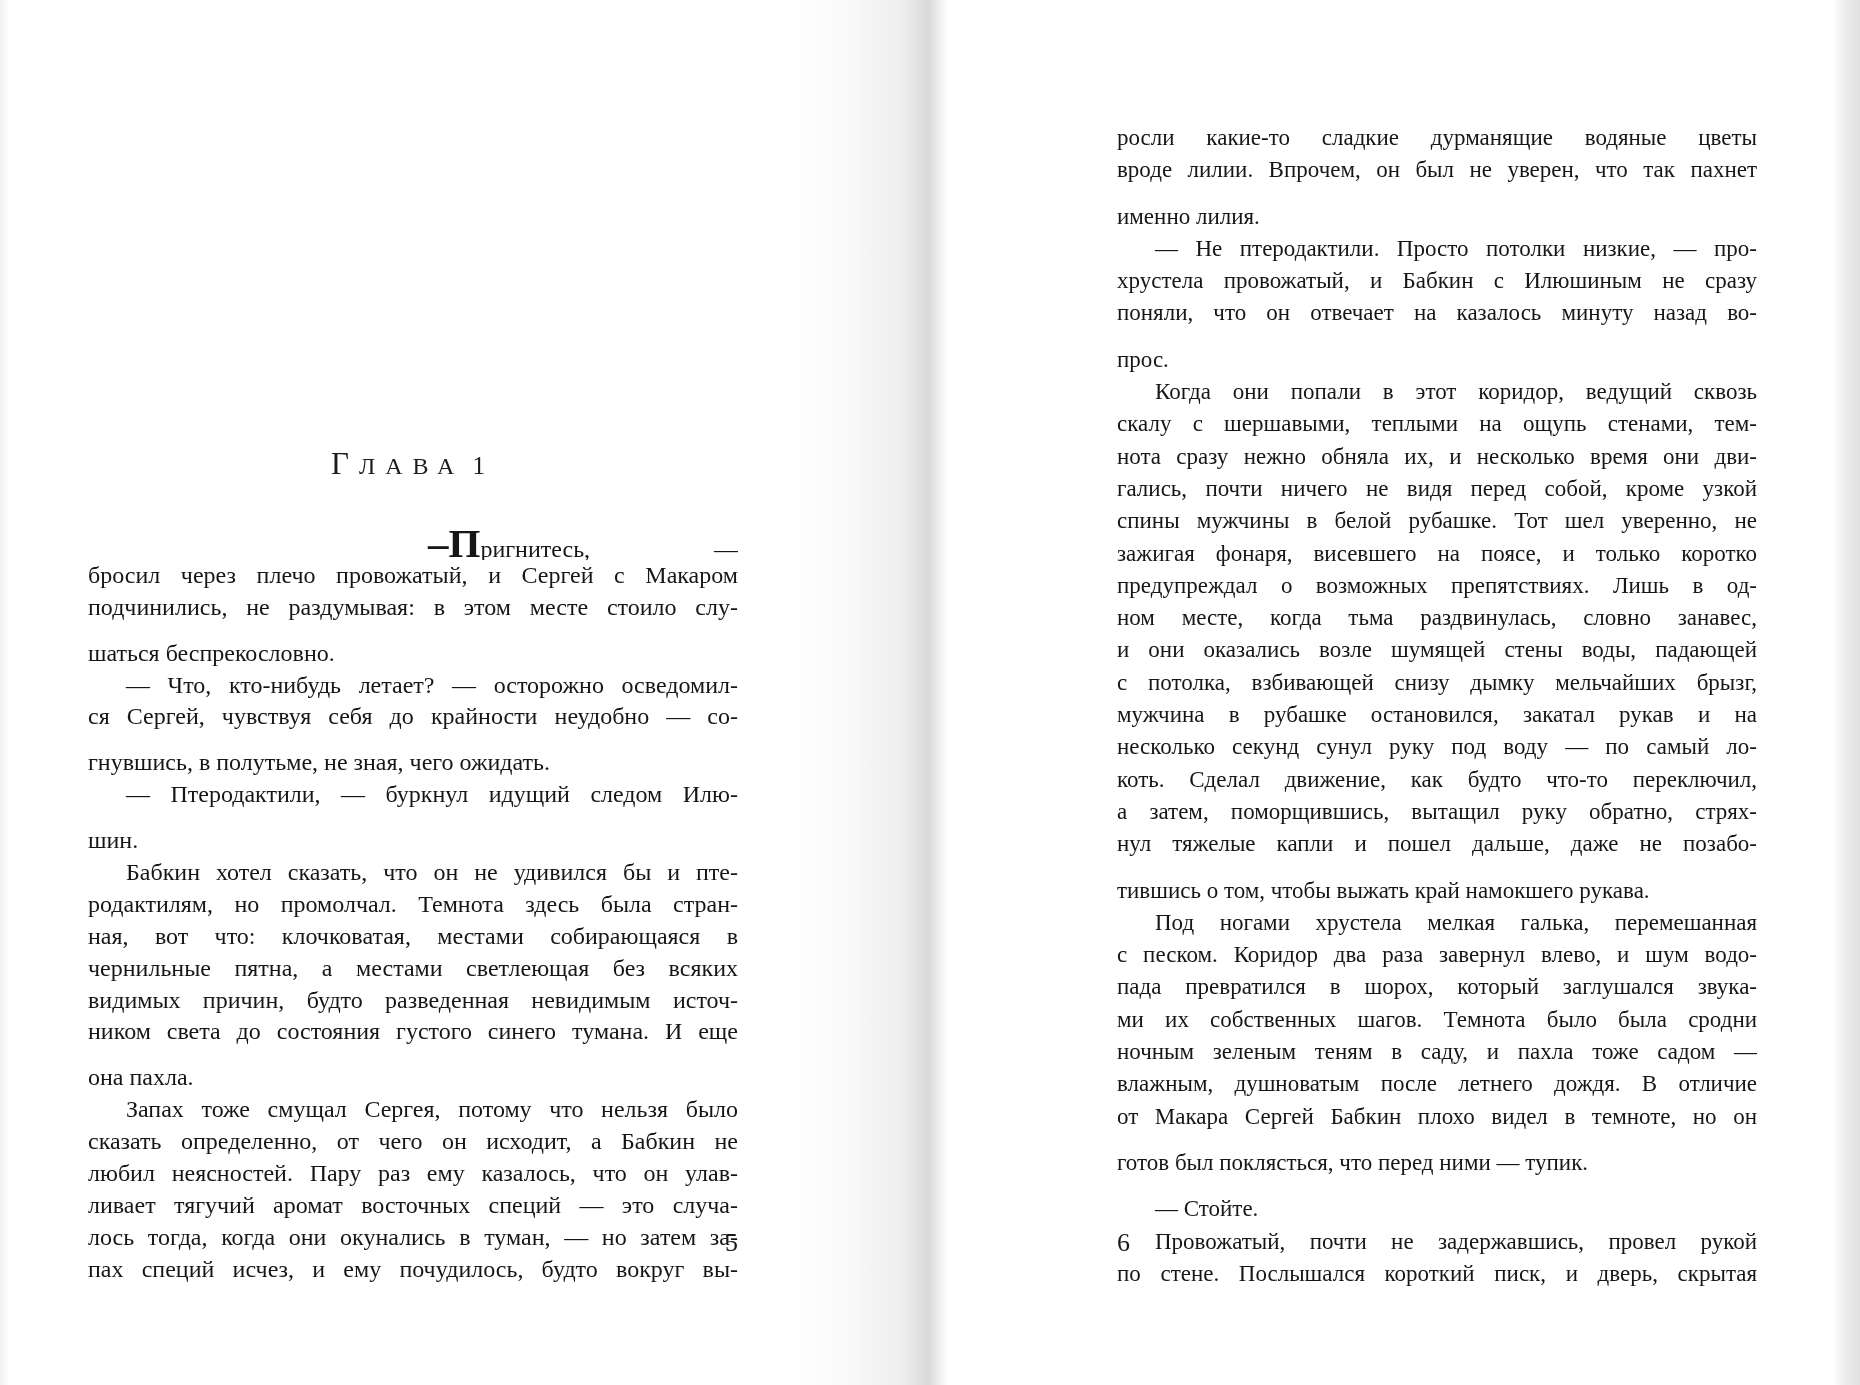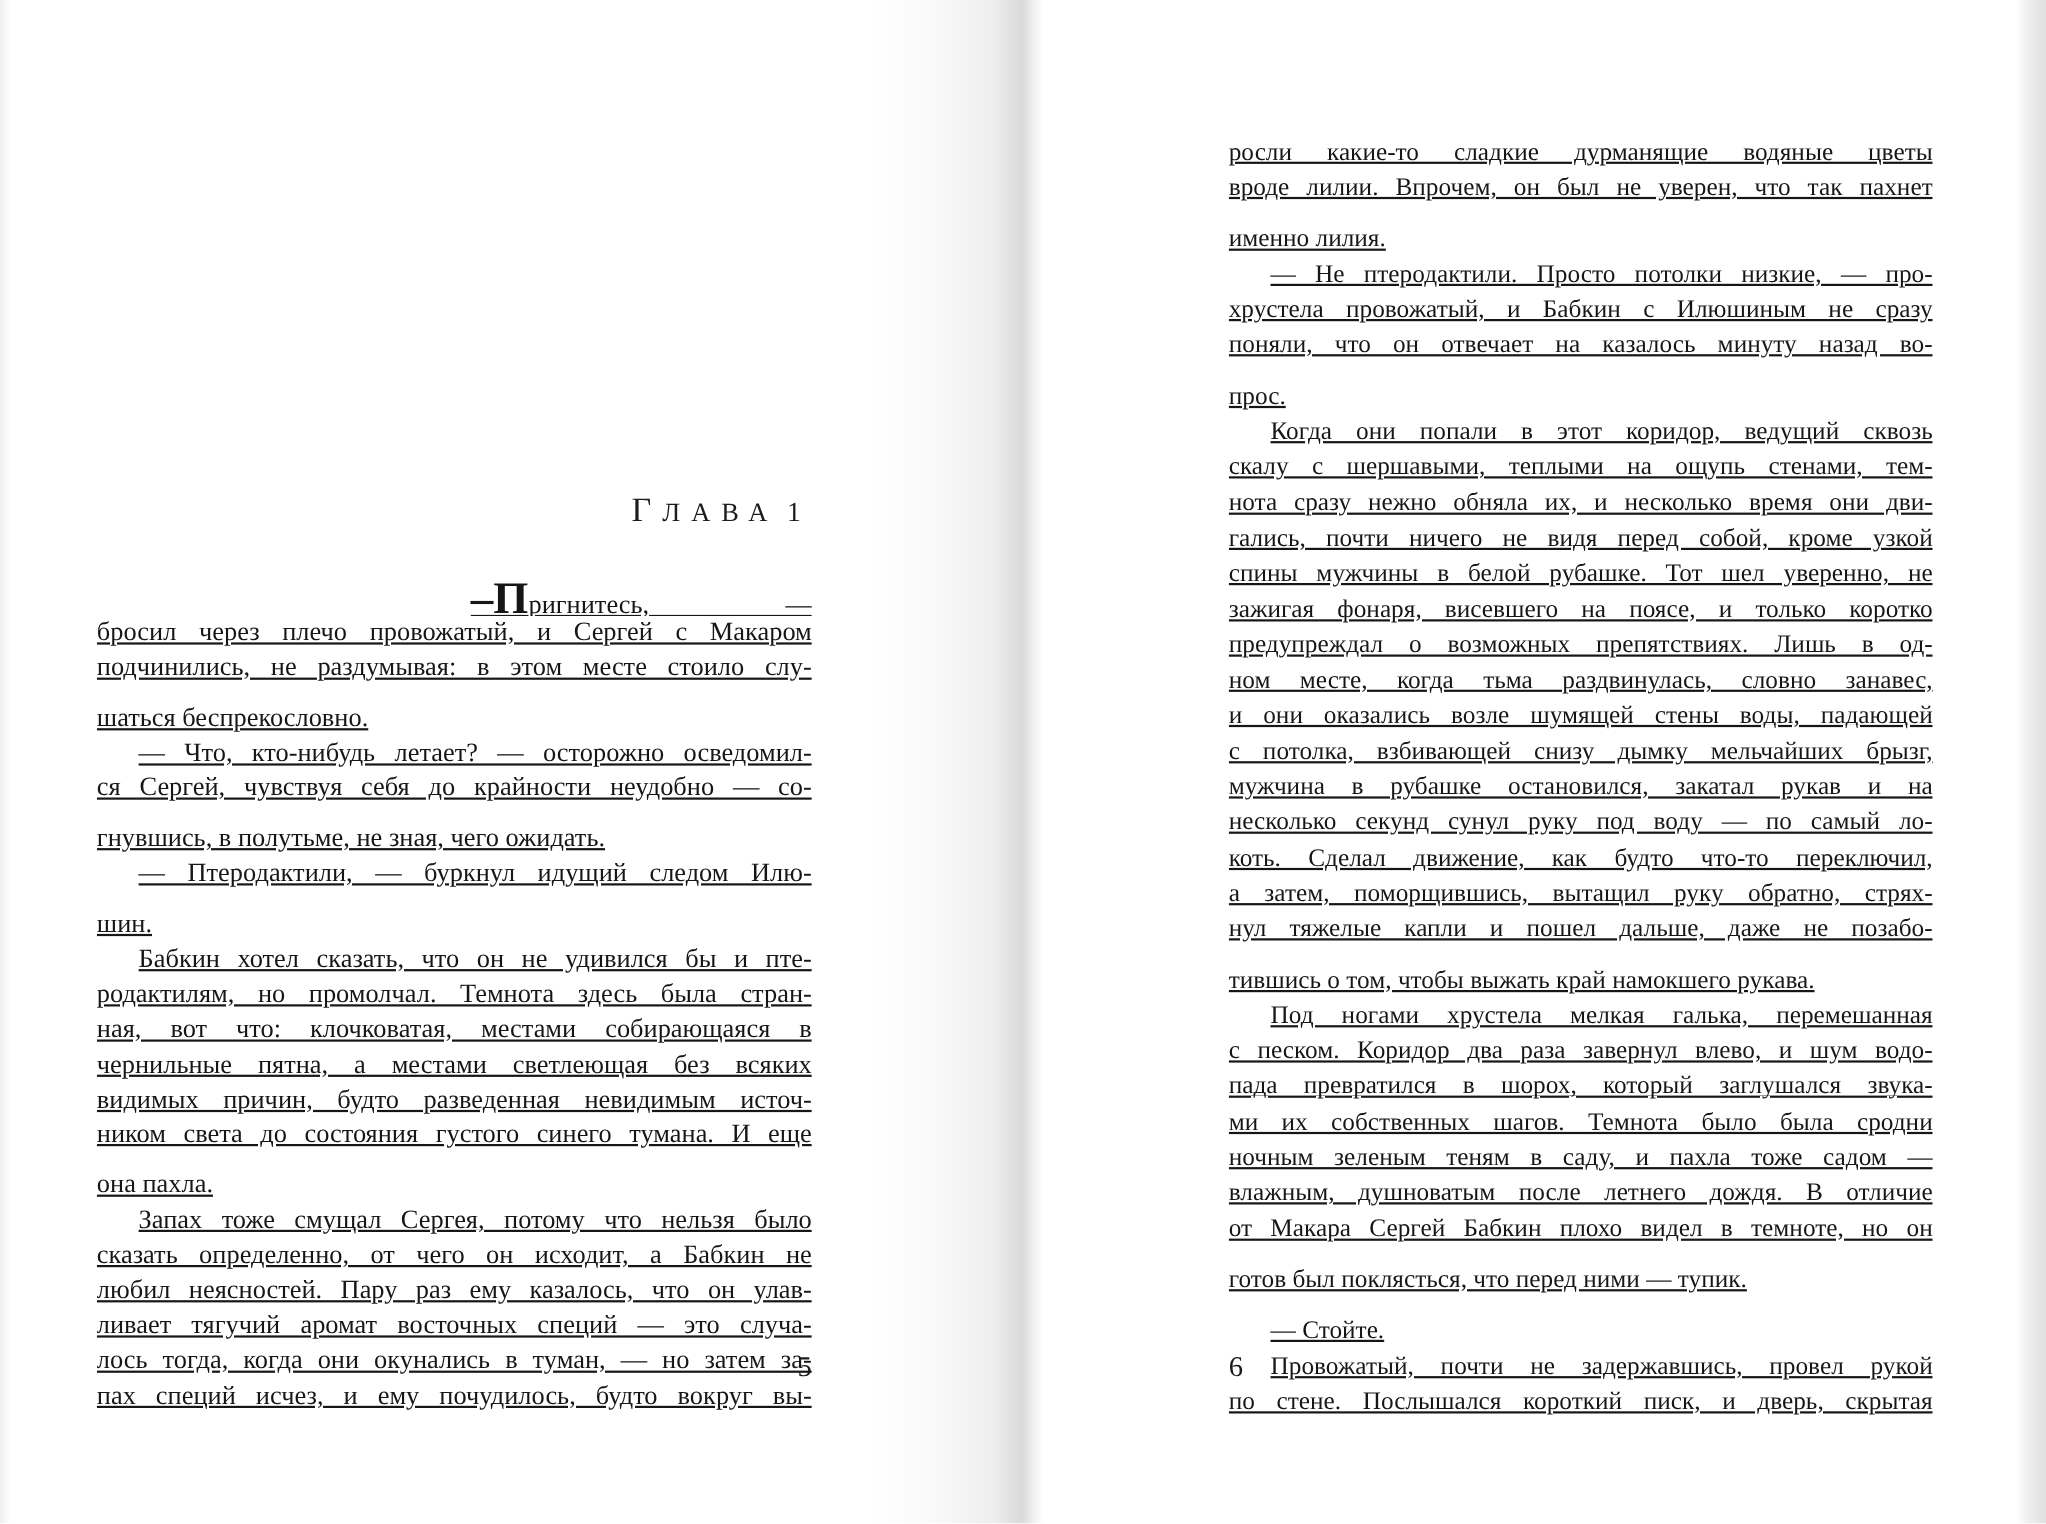--- a/index.html
+++ b/index.html
@@ -22,33 +22,33 @@
     background:linear-gradient(to right, rgba(0,0,0,0) 0%, rgba(0,0,0,0.07) 45%, rgba(0,0,0,0.12) 100%);
   }
   .edge-shadow-left{
     position:absolute;left:0;top:0;width:10px;height:100%;
     background:linear-gradient(to right, rgba(0,0,0,0.06) 0%, rgba(0,0,0,0) 100%);
   }
 
   
   .chapter-head{
     position:absolute;left:88px;top:446px;width:650px;
-    text-align:right;color:#1c1c1c;letter-spacing:10px;white-space:nowrap;
+    text-align:center;color:#1c1c1c;letter-spacing:10px;white-space:nowrap;
   }
   .ch-cap{font-size:31px;}
   .ch-small{font-size:24px;}
   .ch-num{font-size:25px;margin-left:8px;}
 
   
   .body-left{position:absolute;left:88px;top:528px;width:650px;}
   .body-right{position:absolute;left:1117px;top:122px;width:640px;}
 
   .line{
     text-align:justify;text-align-last:justify;
-    overflow:hidden;color:#161616;text-decoration:underline;
+    overflow:hidden;color:#161616;
   }
   .body-left  .line{font-size:24px;line-height:31.9px;height:31.9px;}
   .body-right .line{font-size:23px;line-height:32.3px;height:32.3px;}
   .line.last{text-align-last:left;margin-top:14px;}
   .line.indent{padding-left:38px;}
   .line.opening{padding-left:340px;}
   .lead{font-size:41px;font-weight:bold;letter-spacing:0;}
 
   
   .pagenum{position:absolute;font-size:26px;color:#1a1a1a;}

